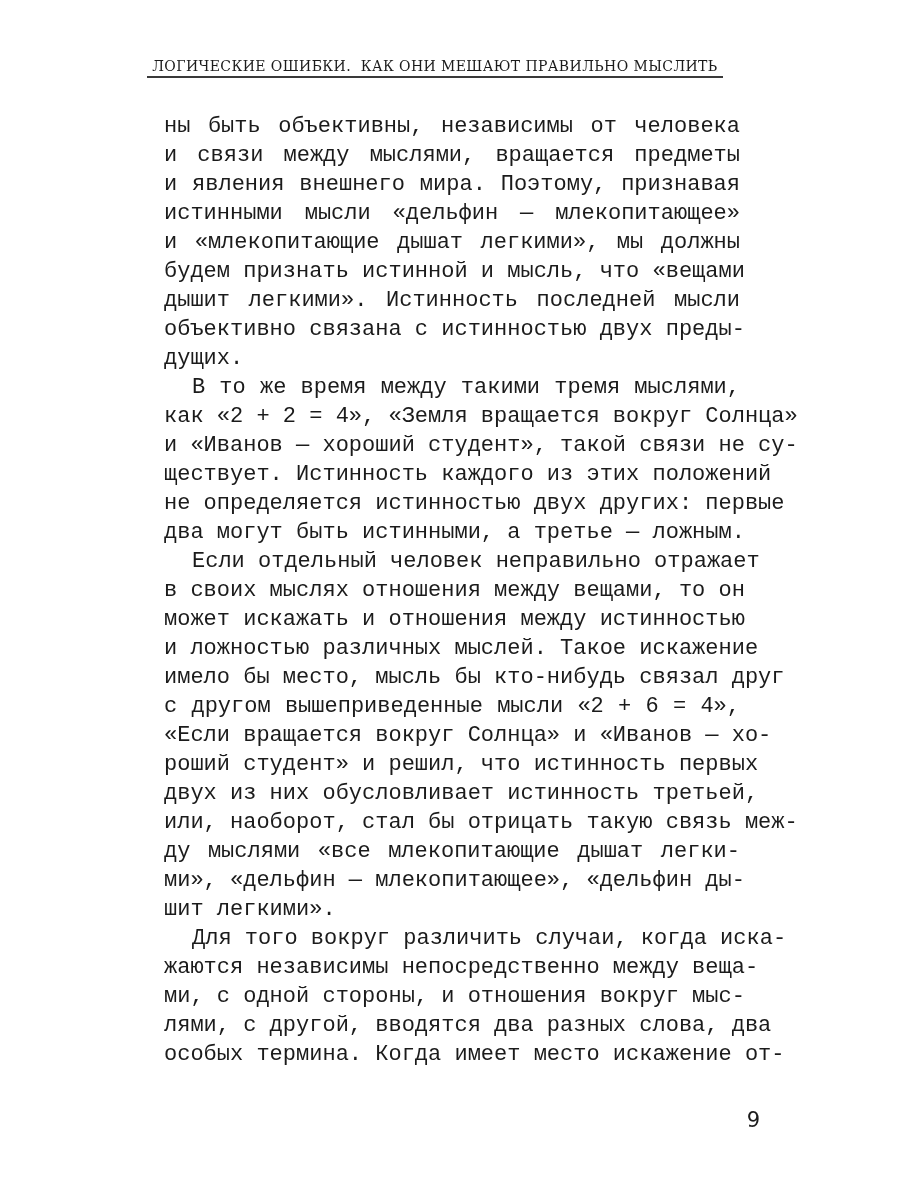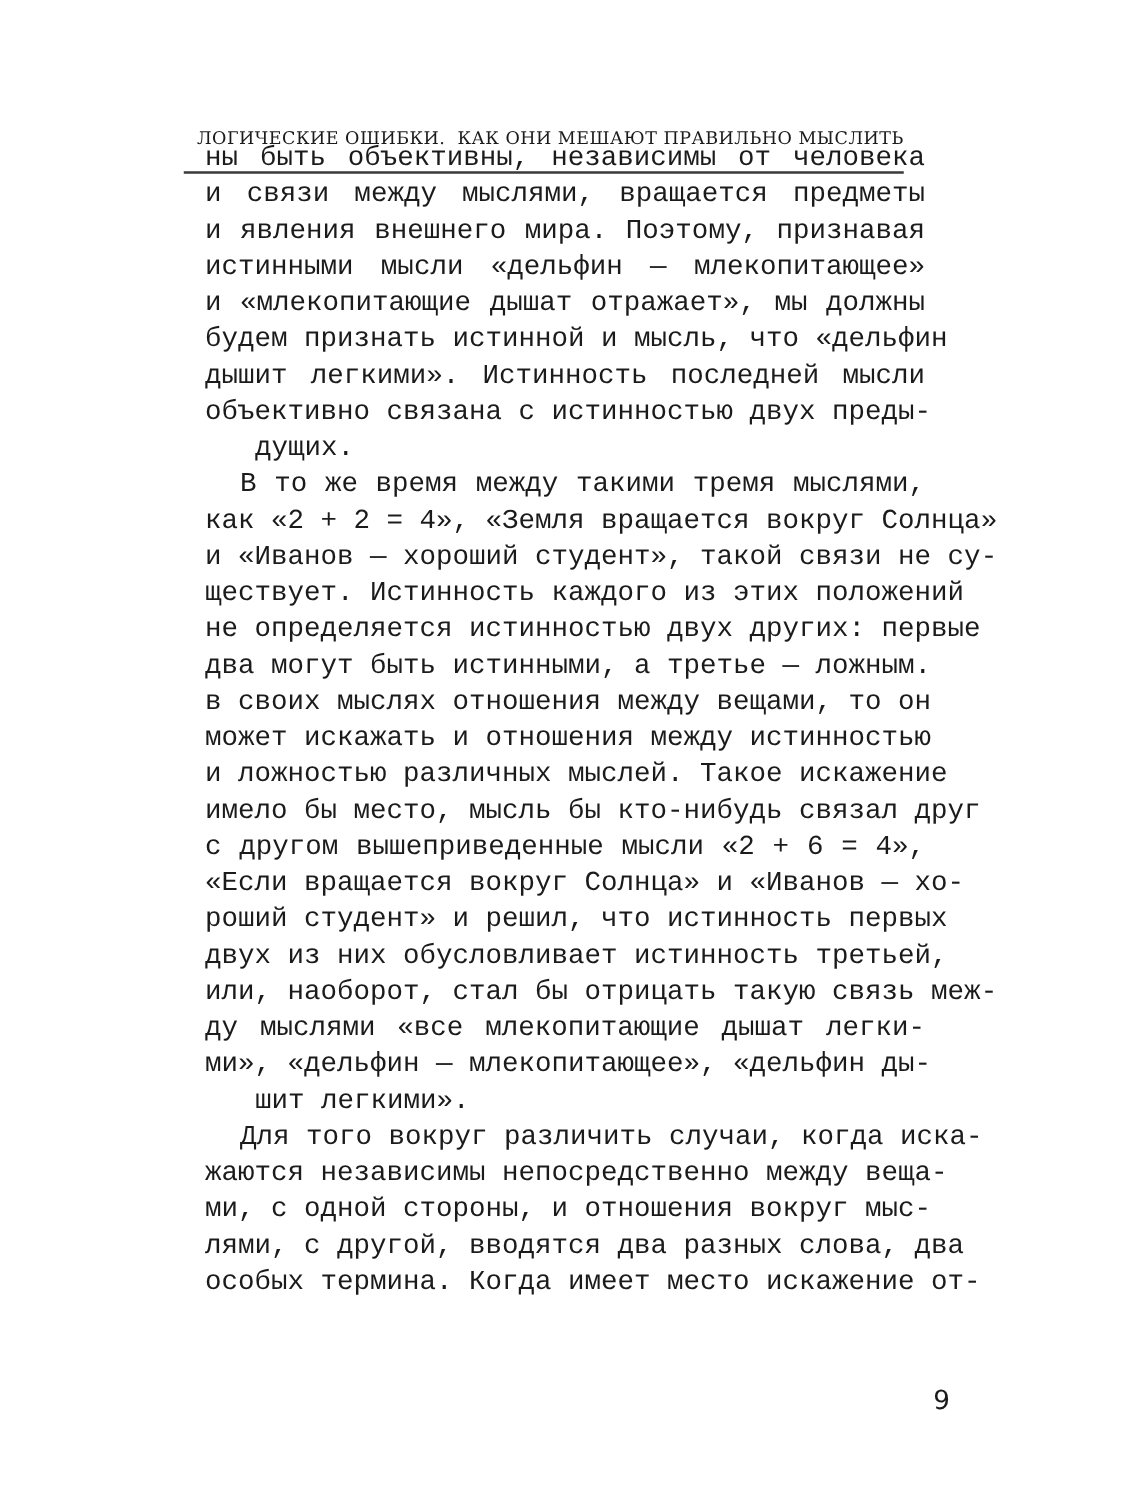--- a/index.html
+++ b/index.html
@@ -13,44 +13,42 @@
     background:var(--bg-color);
     color:var(--text-color);
     font-family:"DejaVu Serif","Liberation Serif",serif;
     position:relative;
     overflow:hidden;
   }
   .page{position:absolute;inset:0;}
   .page-header{
     position:absolute;
     left:147px;top:58px;width:576px;
-    text-align:right;
+    text-align:center;
     font-size:14px;
     letter-spacing:0.4px;
-    padding-bottom:18px;
+    padding-bottom:2px;
     border-bottom:2px solid var(--rule-color);
     white-space:nowrap;
-    margin-top:45px;
   }
   .text-block{
     position:absolute;
     left:164px;top:112px;width:576px;
     font-size:22px;
     line-height:29px;
     text-justify:inter-word;
     font-family:Liberation Mono, monospace;
   }
   .line{
     text-align:justify;
     text-align-last:justify;
     white-space:nowrap;
   }
   .line.no-just{
     text-align-last:left;
-    margin-left:40px;
   }
   .line.indent{
     text-indent:28px;
   }
   .page-number{
     position:absolute;
     left:147px;top:1108px;width:613px;
     text-align:right;
     font-size:21px;
     font-family:"DejaVu Sans","Liberation Sans",sans-serif;
@@ -63,31 +61,32 @@
 
   <div class="page-header">
     <span>ЛОГИЧЕСКИЕ ОШИБКИ.&nbsp; КАК ОНИ МЕШАЮТ ПРАВИЛЬНО МЫСЛИТЬ</span>
   </div>
 
   <div class="text-block">
       <div class="line">ны быть объективны, независимы от человека</div>
       <div class="line">и связи между мыслями, вращается предметы</div>
       <div class="line">и явления внешнего мира. Поэтому, признавая</div>
       <div class="line">истинными мысли «дельфин — млекопитающее»</div>
-      <div class="line">и «млекопитающие дышат отражает», мы должны</div>
-      <div class="line">будем признать истинной и мысль, что «дельфин</div>
+      <div class="line">и «млекопитающие дышат легкими», мы должны</div>
+      <div class="line">будем признать истинной и мысль, что «вещами</div>
       <div class="line">дышит легкими». Истинность последней мысли</div>
       <div class="line">объективно связана с истинностью двух преды-</div>
       <div class="line no-just">дущих.</div>
       <div class="line indent">В то же время между такими тремя мыслями,</div>
       <div class="line">как «2 + 2 = 4», «Земля вращается вокруг Солнца»</div>
       <div class="line">и «Иванов — хороший студент», такой связи не су-</div>
       <div class="line">ществует. Истинность каждого из этих положений</div>
       <div class="line">не определяется истинностью двух других: первые</div>
       <div class="line">два могут быть истинными, а третье — ложным.</div>
+      <div class="line indent">Если отдельный человек неправильно отражает</div>
       <div class="line">в своих мыслях отношения между вещами, то он</div>
       <div class="line">может искажать и отношения между истинностью</div>
       <div class="line">и ложностью различных мыслей. Такое искажение</div>
       <div class="line">имело бы место, мысль бы кто-нибудь связал друг</div>
       <div class="line">с другом вышеприведенные мысли «2 + 6 = 4»,</div>
       <div class="line">«Если вращается вокруг Солнца» и «Иванов — хо-</div>
       <div class="line">роший студент» и решил, что истинность первых</div>
       <div class="line">двух из них обусловливает истинность третьей,</div>
       <div class="line">или, наоборот, стал бы отрицать такую связь меж-</div>
       <div class="line">ду мыслями «все млекопитающие дышат легки-</div>

